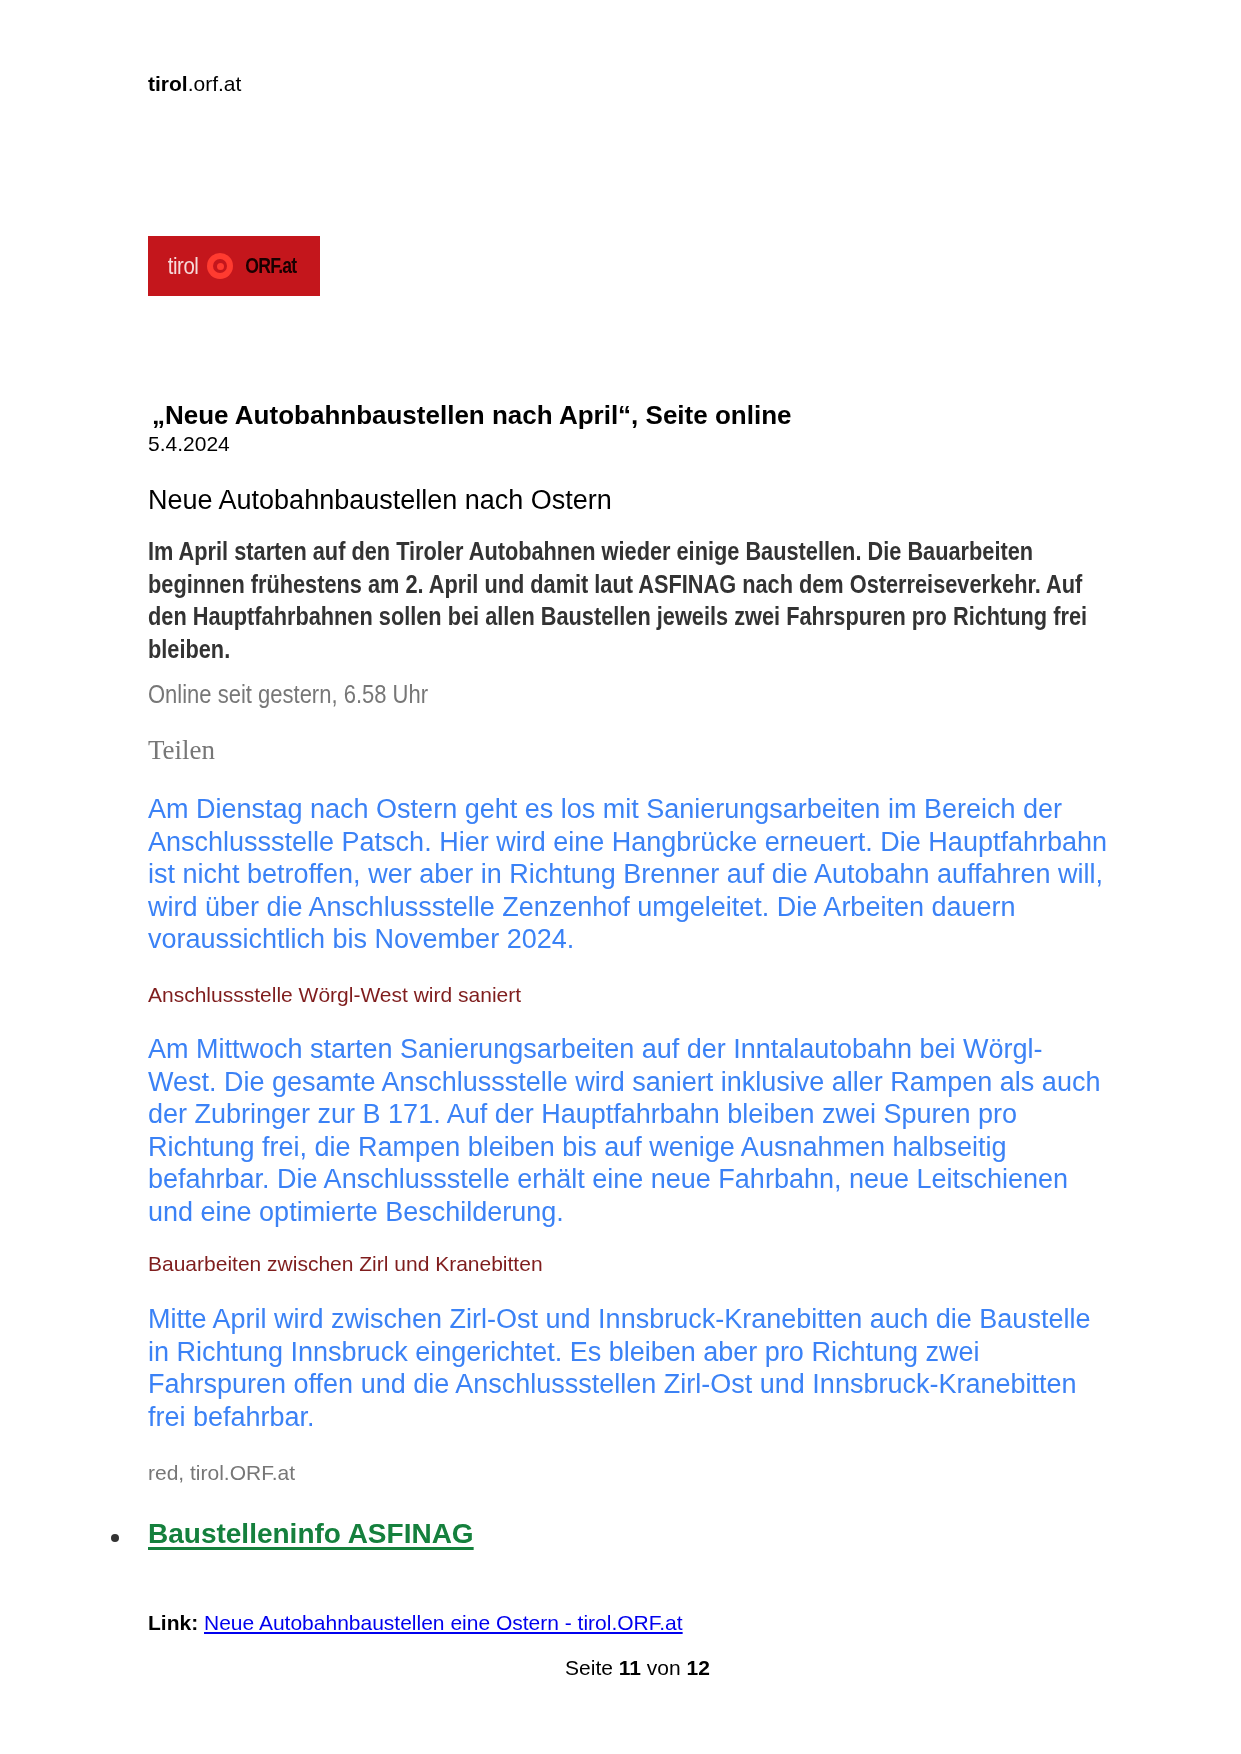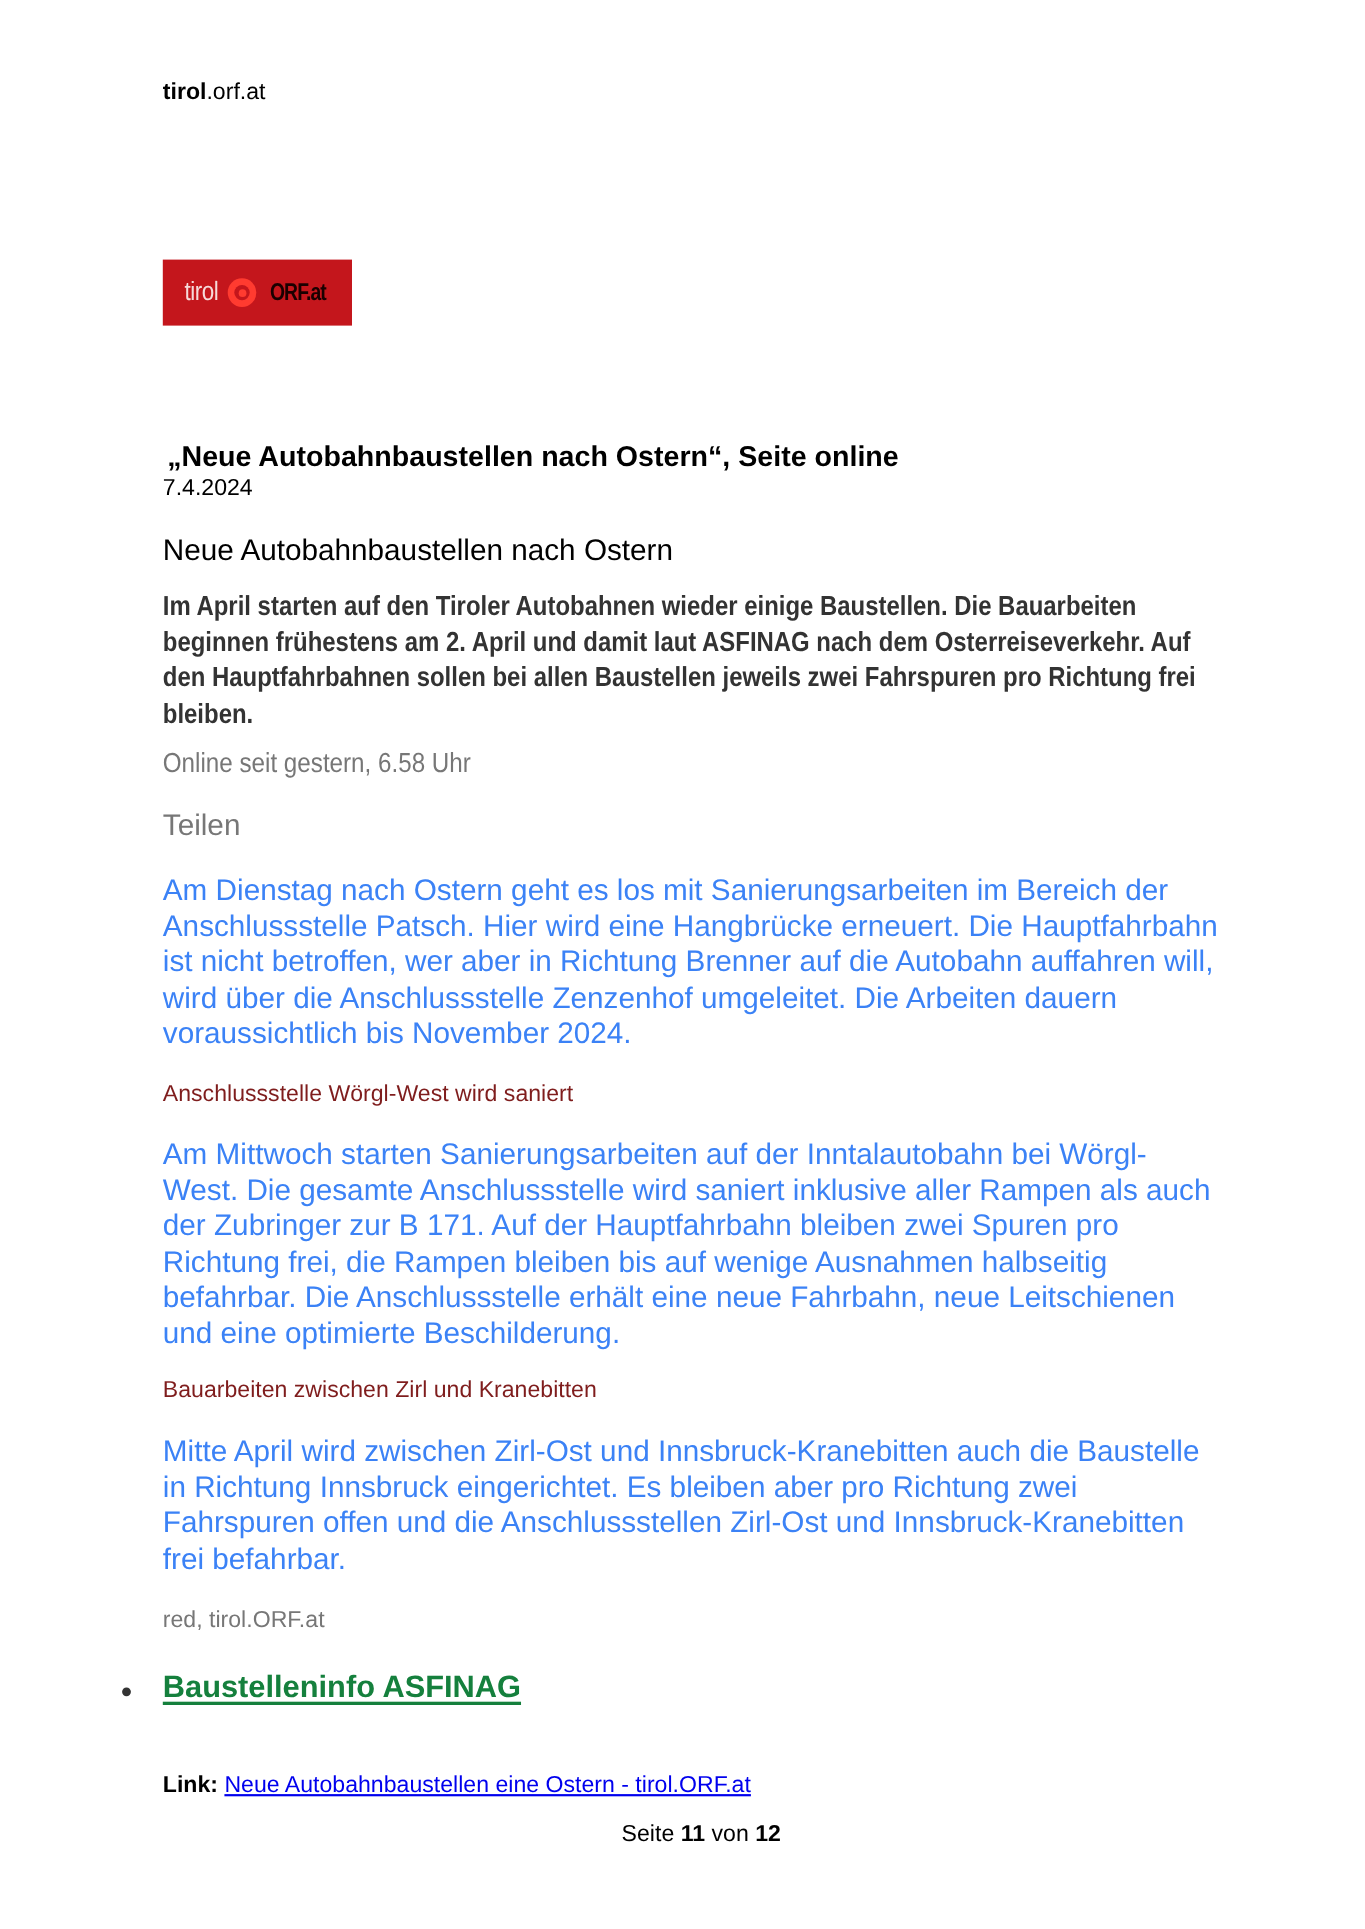--- a/index.html
+++ b/index.html
@@ -20,21 +20,21 @@
     .logo .ring .dot { width: 7px; height: 7px; border-radius: 50%; background: #ff3b30; }
     .logo .orf { color: #1a0000; font-size: 22px; font-weight: bold; transform: scaleX(0.8);
                  letter-spacing: -1px; }
     .headline { top: 400px; left: 152px; font-size: 26px; font-weight: bold; }
     .date { top: 432px; font-size: 21px; }
     .subtitle { top: 485px; font-size: 27px; }
     .lead { position: absolute; left: 148px; top: 535px; width: 960px; font-size: 25px;
             font-weight: bold; color: #333; line-height: 32.5px; transform-origin: left top;
             transform: scaleX(0.87); width: 1110px; }
     .online { top: 680px; font-size: 25px; color: #777; transform: scaleX(0.88); transform-origin: left top; }
-    .share { top: 735px; font-size: 27px; color: #777; }
+    .share { top: 735px; font-size: 27px; color: #777; font-family: Liberation Serif, serif; }
     .para { position: absolute; left: 148px; width: 960px; font-size: 27px; color: #3b82f6;
             line-height: 32.5px; }
     .p1 { top: 793px; }
     .p2 { top: 1033px; }
     .p3 { top: 1303px; }
     .sub { font-size: 21px; color: #7f1d1d; }
     .sub2 { top: 983px; }
     .sub3 { top: 1252px; }
     .credit { top: 1461px; font-size: 21px; color: #777; }
     .bullet { position: absolute; left: 111px; top: 1534px; width: 8px; height: 8px;
@@ -57,22 +57,22 @@
 <div class="logo">
   <span class="tirol">tirol</span>
   <span class="ring">
       <span class="inner">
         <span class="dot"></span>
       </span>
     </span>
   <span class="orf">ORF.at</span>
 </div>
 
-<div class="abs headline">„Neue Autobahnbaustellen nach Ostern“, Seite online</div>
-<div class="abs date">7.4.2024</div>
+<div class="abs headline">„Neue Autobahnbaustellen nach April“, Seite online</div>
+<div class="abs date">5.4.2024</div>
 <div class="abs subtitle">Neue Autobahnbaustellen nach Ostern</div>
 
 <div class="lead">Im April starten auf den Tiroler Autobahnen wieder einige Baustellen. Die Bauarbeiten beginnen frühestens am 2. April und damit laut ASFINAG nach dem Osterreiseverkehr. Auf den Hauptfahrbahnen sollen bei allen Baustellen jeweils zwei Fahrspuren pro Richtung frei bleiben.</div>
 
 <div class="abs online">Online seit gestern, 6.58 Uhr</div>
 <div class="abs share">Teilen</div>
 
 <div class="para p1">Am Dienstag nach Ostern geht es los mit Sanierungsarbeiten im Bereich der Anschlussstelle Patsch. Hier wird eine Hangbrücke erneuert. Die Hauptfahrbahn ist nicht betroffen, wer aber in Richtung Brenner auf die Autobahn auffahren will, wird über die Anschlussstelle Zenzenhof umgeleitet. Die Arbeiten dauern voraussichtlich bis November 2024.</div>
 <div class="abs sub sub2">Anschlussstelle Wörgl-West wird saniert</div>
 <div class="para p2">Am Mittwoch starten Sanierungsarbeiten auf der Inntalautobahn bei Wörgl-West. Die gesamte Anschlussstelle wird saniert inklusive aller Rampen als auch der Zubringer zur B 171. Auf der Hauptfahrbahn bleiben zwei Spuren pro Richtung frei, die Rampen bleiben bis auf wenige Ausnahmen halbseitig befahrbar. Die Anschlussstelle erhält eine neue Fahrbahn, neue Leitschienen und eine optimierte Beschilderung.</div>

